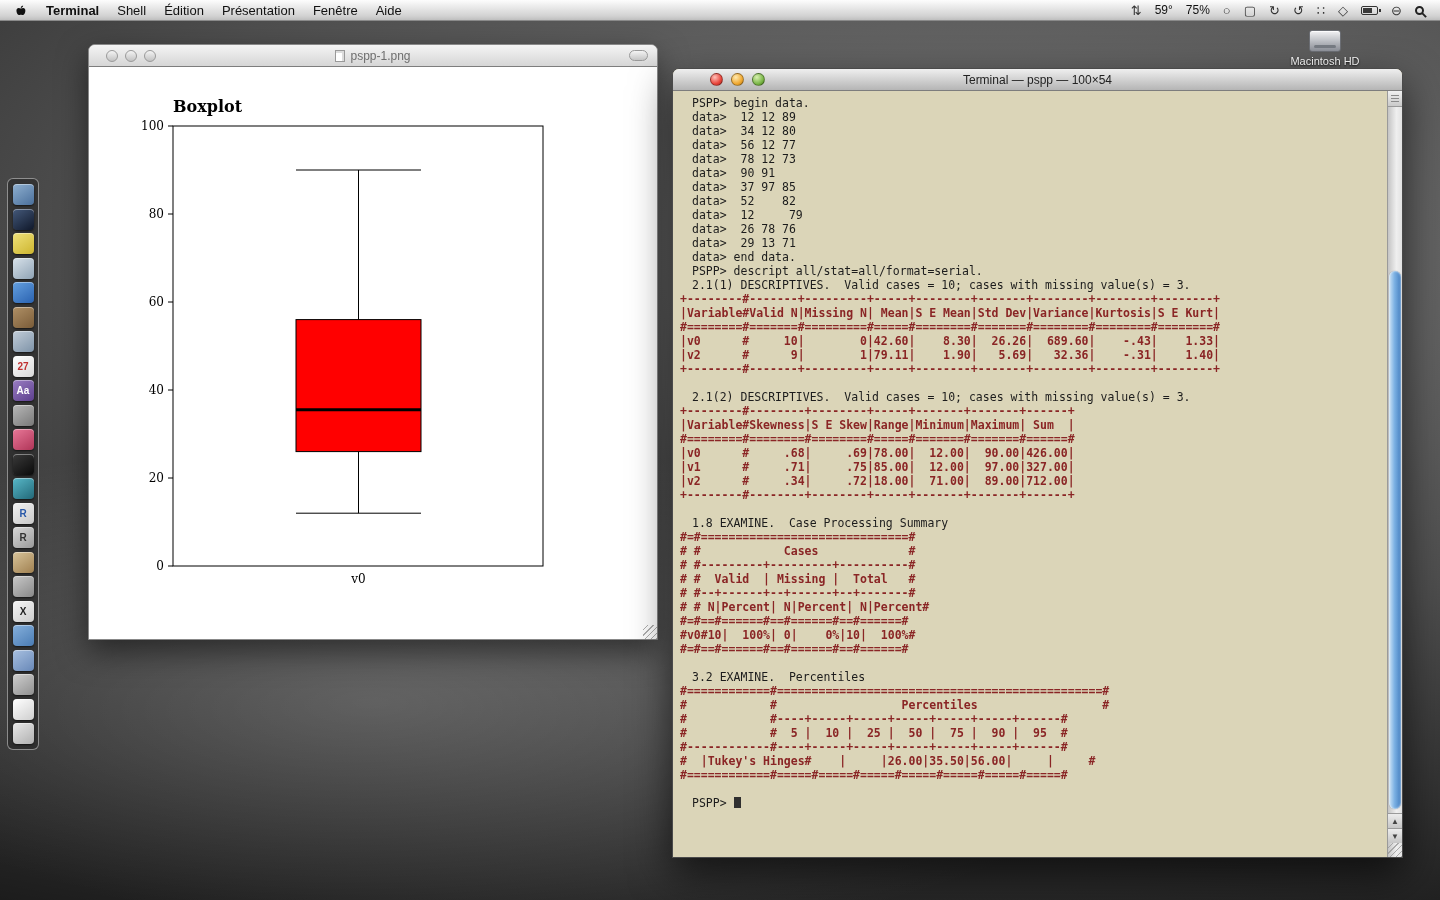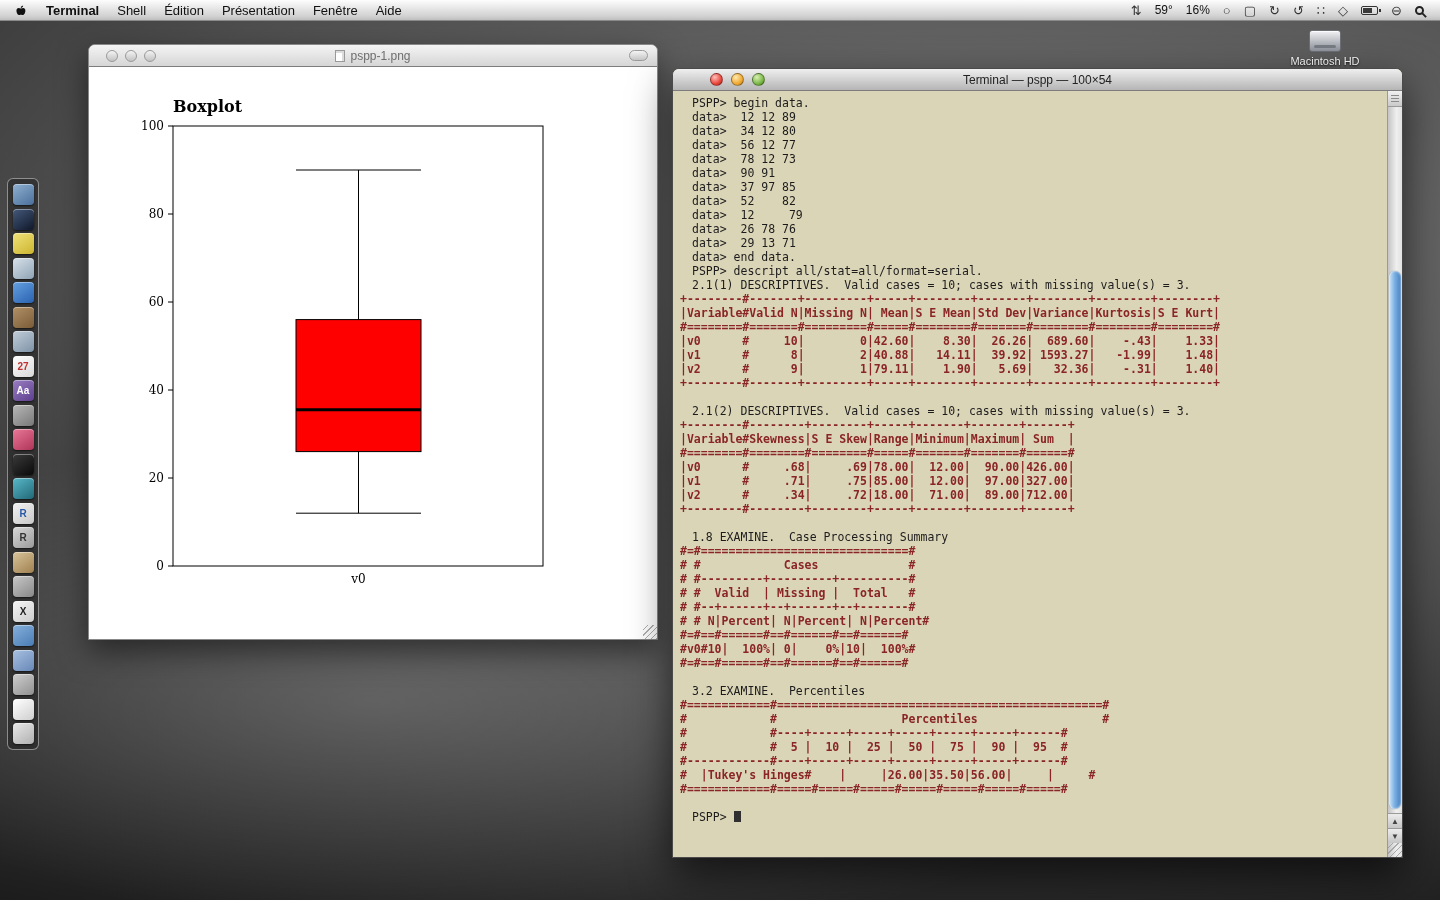--- a/index.html
+++ b/index.html
@@ -133,21 +133,21 @@
     <span class="menus">
         <span class="menu-item">Shell</span>
         <span class="menu-item">Édition</span>
         <span class="menu-item">Présentation</span>
         <span class="menu-item">Fenêtre</span>
         <span class="menu-item">Aide</span>
       </span>
     <div class="status">
         <span class="st-glyph">⇅</span>
         <span class="st-text">59°</span>
-        <span class="st-text">16%</span>
+        <span class="st-text">75%</span>
         <span class="st-glyph">○</span>
         <span class="st-glyph">▢</span>
         <span class="st-glyph">↻</span>
         <span class="st-glyph">↺</span>
         <span class="st-glyph">∷</span>
         <span class="st-glyph">◇</span>
         <span class="batt">
           <i></i>
         </span>
         <span class="st-glyph">⊖</span>
@@ -251,21 +251,20 @@
           <div class="tl plain">data&gt;  12     79</div>
           <div class="tl plain">data&gt;  26 78 76</div>
           <div class="tl plain">data&gt;  29 13 71</div>
           <div class="tl plain">data&gt; end data.</div>
           <div class="tl plain">PSPP&gt; descript all/stat=all/format=serial.</div>
           <div class="tl plain">2.1(1) DESCRIPTIVES.  Valid cases = 10; cases with missing value(s) = 3.</div>
           <div class="tl maroon">+--------#-------+---------+-----+--------+-------+--------+--------+--------+</div>
           <div class="tl maroon">|Variable#Valid N|Missing N| Mean|S E Mean|Std Dev|Variance|Kurtosis|S E Kurt|</div>
           <div class="tl maroon">#========#=======#=========#=====#========#=======#========#========#========#</div>
           <div class="tl maroon">|v0      #     10|        0|42.60|    8.30|  26.26|  689.60|    -.43|    1.33|</div>
-          <div class="tl maroon">|v1      #      8|        2|40.88|   14.11|  39.92| 1593.27|   -1.99|    1.48|</div>
           <div class="tl maroon">|v2      #      9|        1|79.11|    1.90|   5.69|   32.36|    -.31|    1.40|</div>
           <div class="tl maroon">+--------#-------+---------+-----+--------+-------+--------+--------+--------+</div>
           <div class="tl plain"></div>
           <div class="tl plain">2.1(2) DESCRIPTIVES.  Valid cases = 10; cases with missing value(s) = 3.</div>
           <div class="tl maroon">+--------#--------+--------+-----+-------+-------+------+</div>
           <div class="tl maroon">|Variable#Skewness|S E Skew|Range|Minimum|Maximum| Sum  |</div>
           <div class="tl maroon">#========#========#========#=====#=======#=======#======#</div>
           <div class="tl maroon">|v0      #     .68|     .69|78.00|  12.00|  90.00|426.00|</div>
           <div class="tl maroon">|v1      #     .71|     .75|85.00|  12.00|  97.00|327.00|</div>
           <div class="tl maroon">|v2      #     .34|     .72|18.00|  71.00|  89.00|712.00|</div>

